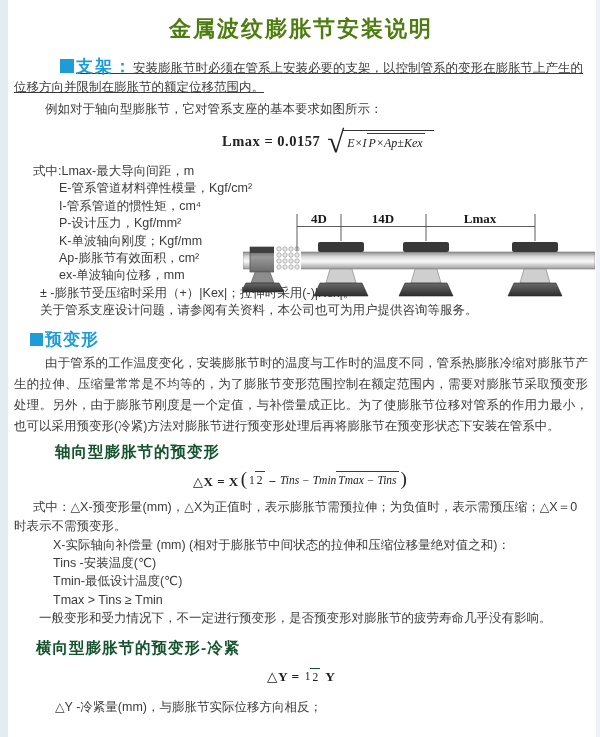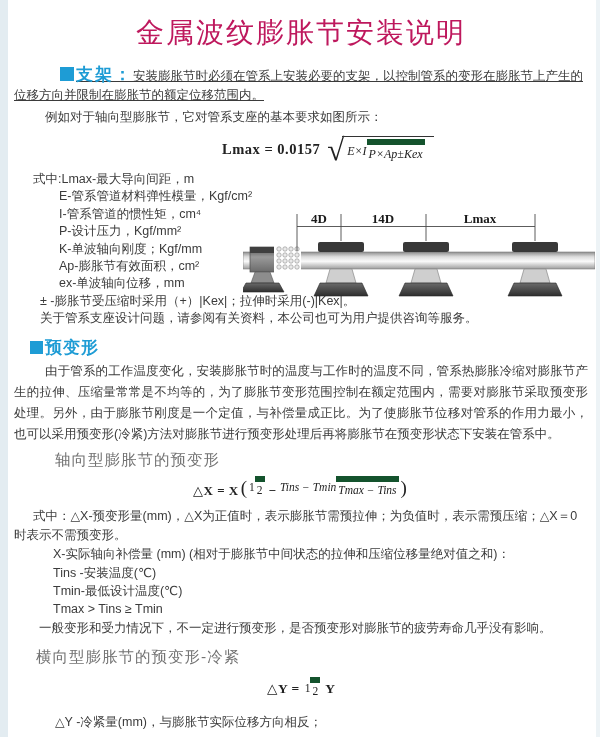--- a/index.html
+++ b/index.html
@@ -6,51 +6,51 @@
   body{
     width:600px;height:737px;position:relative;overflow:hidden;
     background:#ffffff;color:#3b3b3b;
     font-family:"Liberation Sans","DejaVu Sans",sans-serif;
     font-size:12.5px;
   }
   .edge-left{position:absolute;left:0;top:0;width:8px;height:737px;background:#e3ecf1;}
   .edge-right{position:absolute;right:0;top:0;width:4px;height:737px;background:#edf3f6;}
   .content{position:relative;padding:0 12px 0 14px;}
 
-  h1.title{margin:14px 0 0;text-align:center;font-size:28px;font-weight:normal;color:#be185d;letter-spacing:2px;}
+  h1.title{margin:14px 0 0;text-align:center;font-size:22px;font-weight:bold;color:#4d7c0f;letter-spacing:2px;}
 
   .sq{display:inline-block;width:14px;height:14px;background:#1e9cd5;vertical-align:-1px;margin-right:2px;}
   .sq2{width:13px;height:13px;}
   .sec-label{color:#1e9cd5;font-size:17px;font-weight:bold;letter-spacing:2px;}
 
   .p-support{margin:13px 0 0;text-indent:46px;line-height:19px;text-decoration:underline;}
   .p-support .body-run{text-indent:0;}
   .p-example{margin:3px 0 0;text-indent:31px;line-height:19px;}
 
   .formula{font-family:"Liberation Serif","DejaVu Serif",serif;color:#222;}
   .formula1{margin:6px 0 0 208px;display:flex;align-items:center;}
   .f-lhs{font-weight:bold;font-size:14.5px;letter-spacing:0.5px;}
   .sqrt-sign{font-size:31px;line-height:30px;margin:2px 0 0 7px;font-weight:400;color:#222;}
   .sqrt-body{border-top:1.6px solid #333;padding:2px 9px 0 5px;margin-left:-2px;display:inline-block;}
   .frac{display:inline-flex;flex-direction:row;align-items:center;line-height:14px;font-size:12px;}
-  .frac .den{border-top:6px solid #14532d;padding:2px 2px;}
+  .frac .den{border-top:1px solid #14532d;padding:2px 2px;}
   .it{font-style:italic;}
 
   .defs{margin-top:6px;line-height:17.4px;}
   .defs .d{margin-left:45px;}
   .defs .d.first{margin-left:19px;}
   .defs .d.noted{margin-left:26px;}
 
   .diagram{position:absolute;left:243px;top:192px;width:352px;height:102px;}
   .diagram text{font-family:"Liberation Serif","DejaVu Serif",serif;font-weight:bold;font-size:13px;fill:#1a1a1a;}
 
   h2.sec2-head{margin:8px 0 0 16px;font-size:17px;font-weight:bold;color:#1e9cd5;letter-spacing:1px;}
   .p-body2{margin:2px 0 0;text-indent:31px;line-height:21px;text-align:justify;}
 
-  h3.sub-head{margin:5px 0 0 41px;font-size:15.5px;font-weight:normal;color:#737373;letter-spacing:1px;}
+  h3.sub-head{margin:5px 0 0 41px;font-size:15.5px;font-weight:bold;color:#14532d;letter-spacing:1px;}
   h3.sub-head.lateral{margin:10px 0 0 22px;}
 
   .formula2{margin-top:5px;display:flex;justify-content:center;align-items:flex-end;font-size:13px;}
   .f-lhs2{font-weight:bold;letter-spacing:0.5px;}
   .paren{font-size:19px;font-weight:400;padding:0 2px;}
   .minus{padding:0 4px;font-weight:bold;}
   .formula2 .frac{font-size:11.5px;line-height:13.5px;}
 
   .p-explain{margin:8px 0 0;text-indent:19px;line-height:19px;}
   .axial-items{line-height:18.4px;}

